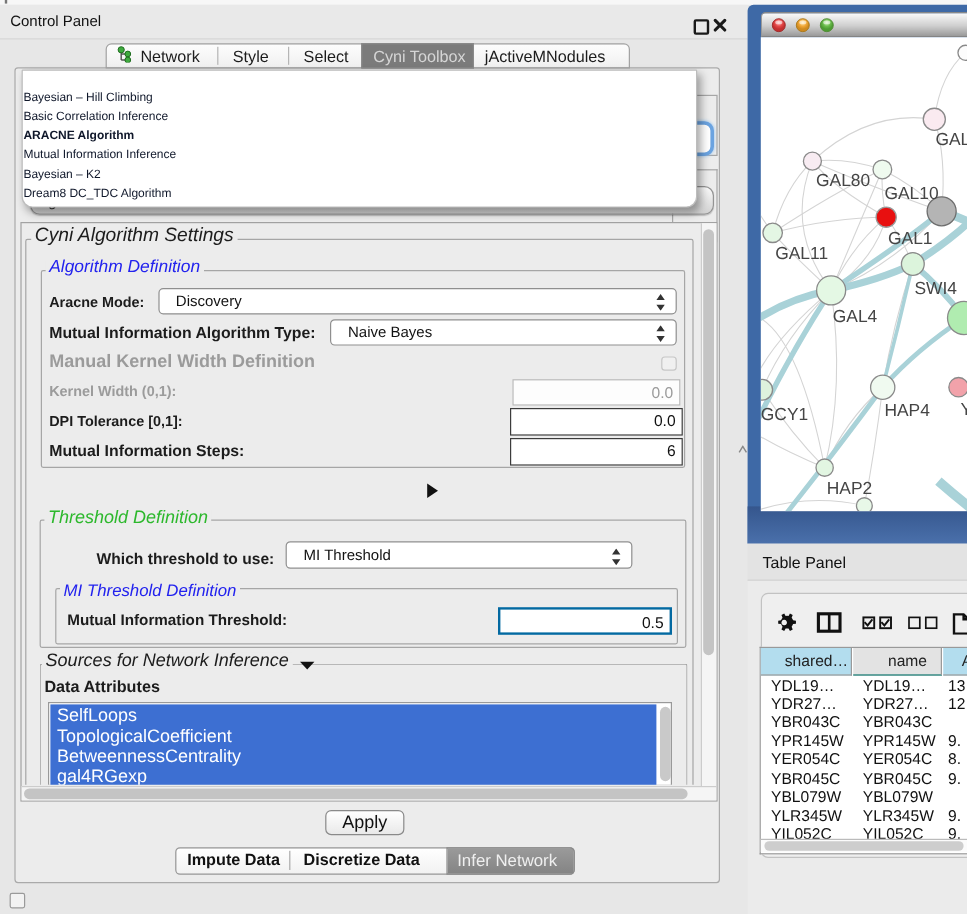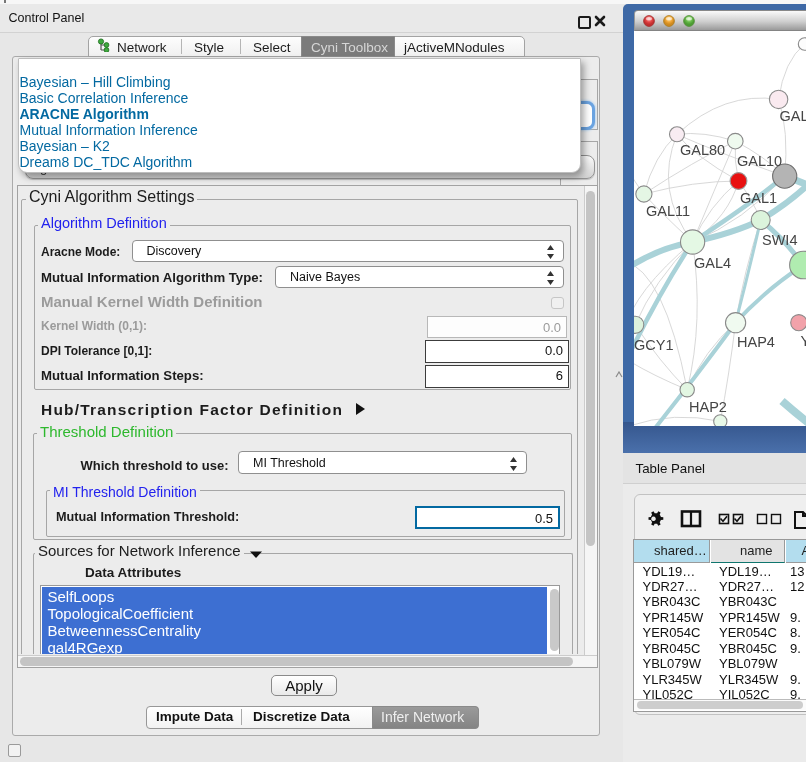--- a/index.html
+++ b/index.html
@@ -6,21 +6,21 @@
 #stage{position:relative;width:806px;height:762px;}
 .b{font-weight:bold;}
 .lbl{position:absolute;font-size:12px;font-weight:bold;color:#1c1c1c;}
 .dis{color:#9b9b9b;}
 .combo{position:absolute;background:#fff;border:1px solid #8f8f8f;border-radius:4px;
   font-size:12.5px;color:#111;box-sizing:border-box;}
 .combo .tx{position:absolute;left:14px;top:50%;transform:translateY(-50%);}
 .fld{position:absolute;background:#fff;box-sizing:border-box;font-size:13px;color:#111;
   text-align:right;padding-right:5px;}
 .gbox{position:absolute;border:1px solid #a6a6a6;border-radius:2px;box-sizing:border-box;}
-.gtit{position:absolute;font-size:12.5px;background:#ececec;padding:0 3px;line-height:13px;}
+.gtit{position:absolute;font-size:12.5px;background:#ececec;padding:0 3px;line-height:13px;font-style:italic;}
 .arr2{position:absolute;width:9px;height:14px;}
 </style></head><body>
 <div id="stage">
 
 <div class="abs" style="left:0;top:0;width:806px;height:4px;background:#f7f7f7;"></div>
 <div class="abs" style="left:4px;top:0;width:2px;height:3px;background:#777;"></div>
 <div class="abs" style="left:0;top:4px;width:623px;height:28px;background:#e9e9e9;border-bottom:1px solid #d2d2d2;"></div>
 <div class="abs" style="left:0;top:33px;width:623px;height:729px;background:#e7e7e7;"></div>
 <div class="abs" style="left:8.5px;top:11px;font-size:12.5px;color:#111;">Control Panel</div>
 
@@ -81,21 +81,20 @@
         </div>
   <div class="lbl dis" style="left:23px;top:107px;font-size:15px;text-align:right;">Manual Kernel Width Definition</div>
   <div class="abs" style="left:533px;top:111px;width:11px;height:10px;background:#f0f0f0;border:1px solid #c6c6c6;border-radius:3px;"></div>
   <div class="lbl dis" style="left:23px;top:133px;">Kernel Width (0,1):</div>
   <div class="fld" style="left:409px;top:129.5px;width:140px;height:22px;border:1px solid #b8b8b8;color:#9b9b9b;background:#fdfdfd;line-height:21px;">0.0</div>
   <div class="lbl" style="left:23px;top:158px;">DPI Tolerance [0,1]:</div>
   <div class="fld" style="left:407px;top:154px;width:144px;height:22.5px;border:1.5px solid #3c3c3c;line-height:20px;">0.0</div>
   <div class="lbl" style="left:23px;top:182px;font-size:13.2px;">Mutual Information Steps:</div>
   <div class="fld" style="left:407px;top:179px;width:144px;height:22.5px;border:1.5px solid #3c3c3c;line-height:20px;">6</div>
 
-  <div class="lbl" style="left:23px;top:215px;font-size:15.5px;letter-spacing:1.2px;">Hub/Transcription Factor Definition</div>
   <svg class="abs" style="left:336px;top:216px;" width="12" height="14">
           <path d="M2 1 L11 7 L2 13 Z" fill="#111"></path>
         </svg>
 
   <div class="gbox" style="left:15px;top:247px;width:539px;height:107px;"></div>
   <div class="gtit" style="left:19px;top:239px;color:#2db82d;font-size:15px;">Threshold Definition</div>
   <div class="lbl" style="left:62.5px;top:272px;font-size:13px;">Which threshold to use:</div>
   <div class="combo" style="left:220px;top:265px;width:289px;height:23px;">
           <span class="tx">MI Threshold</span>
     <svg class="arr2" style="right:8px;top:4.5px;" viewBox="0 0 9 14">
@@ -105,21 +104,21 @@
   <div class="gbox" style="left:28px;top:304px;width:519px;height:47px;"></div>
   <div class="gtit" style="left:32px;top:300px;color:#2222ee;font-size:14px;">MI Threshold Definition</div>
   <div class="lbl" style="left:38px;top:324px;font-size:12.7px;">Mutual Information Threshold:</div>
   <div class="fld" style="left:397px;top:320px;width:145px;height:22.5px;border:2px solid #0369a1;line-height:21px;">0.5</div>
 
   <div class="gbox" style="left:15px;top:367px;width:540px;height:120px;border-bottom:none;"></div>
   <div class="gtit" style="left:17px;top:358px;color:#1c1c1c;font-size:15px;">Sources for Network Inference</div>
   <svg class="abs" style="left:231px;top:364px;" width="14" height="9">
           <path d="M1 1.5 L13 1.5 L7 8 Z" fill="#111"></path>
         </svg>
-  <div class="lbl" style="left:19px;top:379px;font-size:13.5px;margin-left:48px;">Data Attributes</div>
+  <div class="lbl" style="left:19px;top:379px;font-size:13.5px;">Data Attributes</div>
   <div class="abs" style="left:22px;top:399px;width:520px;height:70px;background:#fff;border:1px solid #999;box-sizing:border-box;">
     <div class="abs" style="left:1px;top:1px;width:505px;height:68px;background:#3d6fd2;"></div>
     <div class="abs" style="left:6.5px;top:1.5px;font-size:15px;color:#fff;line-height:17px;">SelfLoops<br>TopologicalCoefficient<br>BetweennessCentrality<br>gal4RGexp</div>
     <div class="abs" style="left:509px;top:3px;width:9px;height:62px;background:#c9c9c9;border-radius:5px;"></div>
   </div>
  </div>
 </div>
 
 <div class="abs" style="left:583.5px;top:186px;width:13px;height:469px;background:#f5f5f5;border-left:1px solid #ccc;box-sizing:border-box;"></div>
 <div class="abs" style="left:586px;top:191px;width:8.5px;height:355px;background:#c4c4c4;border-radius:5px;"></div>
@@ -135,21 +134,21 @@
 <div class="abs" style="left:253px;top:709px;font-size:13.5px;font-weight:bold;color:#111;">Discretize Data</div>
 <div class="abs" style="left:381px;top:709px;font-size:14px;color:#efefef;">Infer Network</div>
 
 <div class="abs" style="left:8px;top:744px;width:11px;height:11px;border:1.5px solid #9a9a9a;border-radius:2px;background:#f2f2f2;"></div>
 
 <svg class="abs" style="left:615px;top:371px;" width="8" height="8">
       <path d="M1 6 L4 1 L7 6" stroke="#8a8a8a" stroke-width="1.2" fill="none"></path>
     </svg>
 
 <div class="abs" style="left:18px;top:58px;width:563px;height:115px;background:#fff;border:1px solid #bdbdbd;border-radius:1px 1px 9px 9px;box-shadow:3px 4px 7px rgba(0,0,0,0.35);box-sizing:border-box;">
-  <div class="abs" style="left:0.5px;top:15px;font-size:14px;color:#0369a1;line-height:16.1px;">Bayesian – Hill Climbing<br>Basic Correlation Inference<br><span class="b">ARACNE Algorithm</span><br>Mutual Information Inference<br>Bayesian – K2<br>Dream8 DC_TDC Algorithm</div>
+  <div class="abs" style="left:0.5px;top:15px;font-size:10px;color:#0f172a;line-height:16.1px;">Bayesian – Hill Climbing<br>Basic Correlation Inference<br><span class="b">ARACNE Algorithm</span><br>Mutual Information Inference<br>Bayesian – K2<br>Dream8 DC_TDC Algorithm</div>
 </div>
 
 <div class="abs" style="left:623px;top:4px;width:183px;height:449px;background:#3e69a6;border-radius:5px 0 0 0;"></div>
 <div class="abs" style="left:623px;top:422px;width:183px;height:31px;background:linear-gradient(#35568d,#4a70ab);"></div>
 <div class="abs" style="left:633.5px;top:9.5px;width:172.5px;height:21.5px;background:linear-gradient(#fafafa,#cfcfcf 55%,#9a9a9a);border-top:1px solid #888;border-left:1px solid #999;border-bottom:1px solid #848484;border-radius:4px 0 0 0;box-sizing:border-box;"></div>
 
 <svg class="abs" style="left:640px;top:12.2px;" width="60" height="18">
  <defs>
   <radialGradient id="rg" cx="0.5" cy="0.3">
           <stop offset="0" stop-color="#ffb9b9"></stop>

